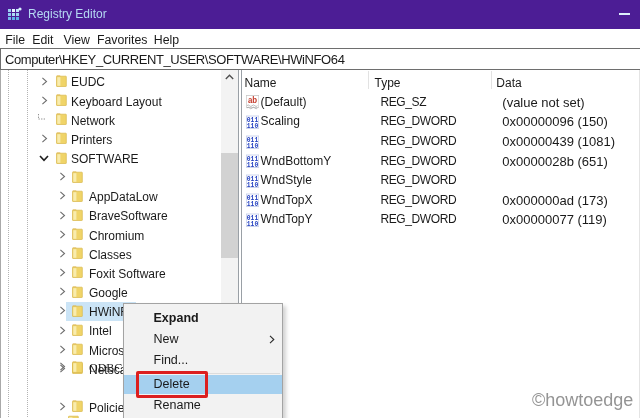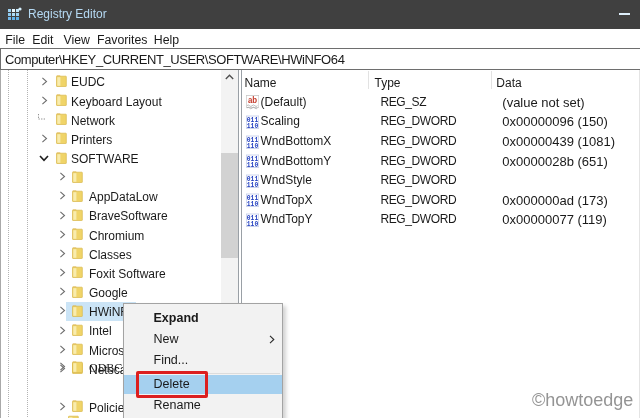--- a/index.html
+++ b/index.html
@@ -1,19 +1,19 @@
 <!DOCTYPE html>
 <html><head>
 <meta charset="utf-8">
 <style>
   html,body{margin:0;padding:0;}
   .win{position:relative;width:640px;height:418px;background:#fff;overflow:hidden;
        font-family:"Liberation Sans",sans-serif;font-size:12px;color:#1a1a1a;}
   .abs{position:absolute;}
-  .titlebar{position:absolute;left:0;top:0;width:640px;height:29px;background:#404040;}
+  .titlebar{position:absolute;left:0;top:0;width:640px;height:29px;background:#4c1d95;}
   .title-text{position:absolute;left:28px;top:0;height:29px;line-height:29px;color:#b5d9f3;font-size:12px;}
   .menubar{position:absolute;left:0;top:29px;width:640px;height:19px;background:#fff;font-size:12.3px;}
   .menubar span{position:absolute;top:1.7px;height:19px;line-height:19px;}
   .addrbar{position:absolute;left:0;top:48px;width:637px;height:19.5px;background:#fff;
            border:1px solid #6e6e6e;line-height:22px;padding-left:4px;box-sizing:content-box;font-size:13px;letter-spacing:-0.4px;}
   .treerow{position:absolute;left:0;width:221px;height:19.15px;}
   .treerow .txt{position:absolute;top:2px;height:19.15px;line-height:19.15px;white-space:nowrap;}
   .listrow{position:absolute;left:247px;width:399px;height:19.6px;}
   .listrow .n{position:absolute;left:13.5px;top:0;height:19.6px;line-height:19.6px;}
   .listrow .t{position:absolute;left:133.5px;top:0;height:19.6px;line-height:19.6px;letter-spacing:-0.4px;}
@@ -305,21 +305,20 @@
     <span class="n">Scaling</span>
         <span class="t">REG_DWORD</span>
         <span class="d">0x00000096 (150)</span>
       </div>
       <div class="listrow" style="top:132px;">
         <svg style="position:absolute;left:-0.8px;top:2.5px;" width="13.2" height="15" viewBox="0 0 15 15" preserveAspectRatio="none">
   <rect x="0.5" y="1" width="14" height="12.5" fill="#fff" stroke="#b9c4e4" stroke-width="0.7"></rect>
   <text x="7.5" y="7.4" font-size="7.2" font-weight="bold" fill="#2340c0" text-anchor="middle" font-family="Liberation Mono, monospace" letter-spacing="0.2">011</text>
   <text x="7.5" y="13.4" font-size="7.2" font-weight="bold" fill="#2340c0" text-anchor="middle" font-family="Liberation Mono, monospace" letter-spacing="0.2">110</text>
 </svg>
-    <span class="n">WndBottomX</span>
         <span class="t">REG_DWORD</span>
         <span class="d">0x00000439 (1081)</span>
       </div>
       <div class="listrow" style="top:151.6px;">
         <svg style="position:absolute;left:-0.8px;top:2.5px;" width="13.2" height="15" viewBox="0 0 15 15" preserveAspectRatio="none">
   <rect x="0.5" y="1" width="14" height="12.5" fill="#fff" stroke="#b9c4e4" stroke-width="0.7"></rect>
   <text x="7.5" y="7.4" font-size="7.2" font-weight="bold" fill="#2340c0" text-anchor="middle" font-family="Liberation Mono, monospace" letter-spacing="0.2">011</text>
   <text x="7.5" y="13.4" font-size="7.2" font-weight="bold" fill="#2340c0" text-anchor="middle" font-family="Liberation Mono, monospace" letter-spacing="0.2">110</text>
 </svg>
     <span class="n">WndBottomY</span>

